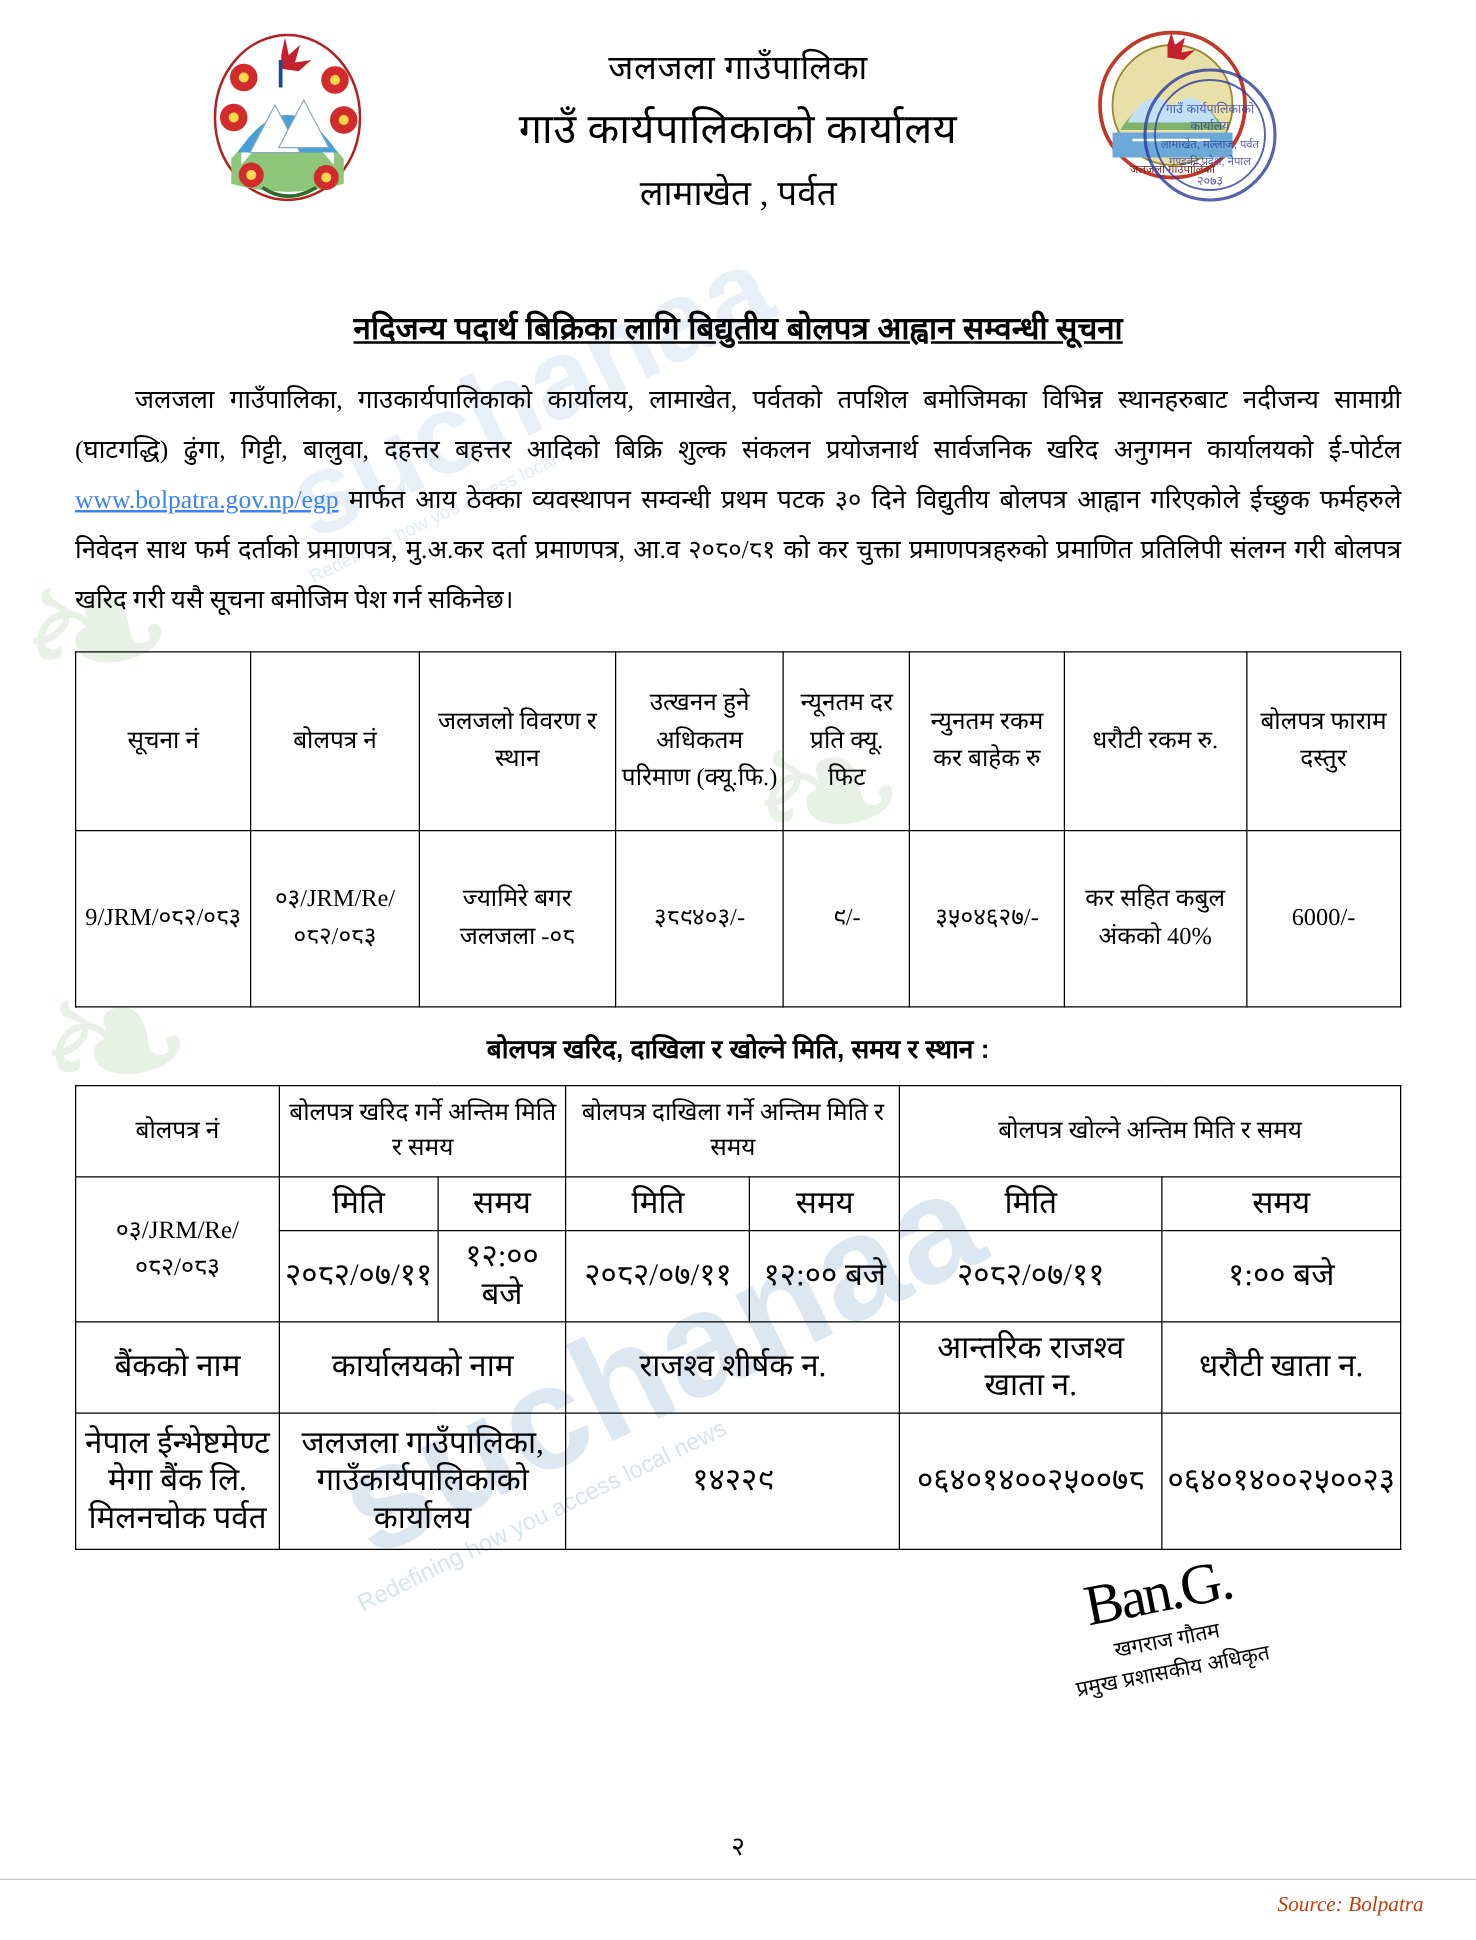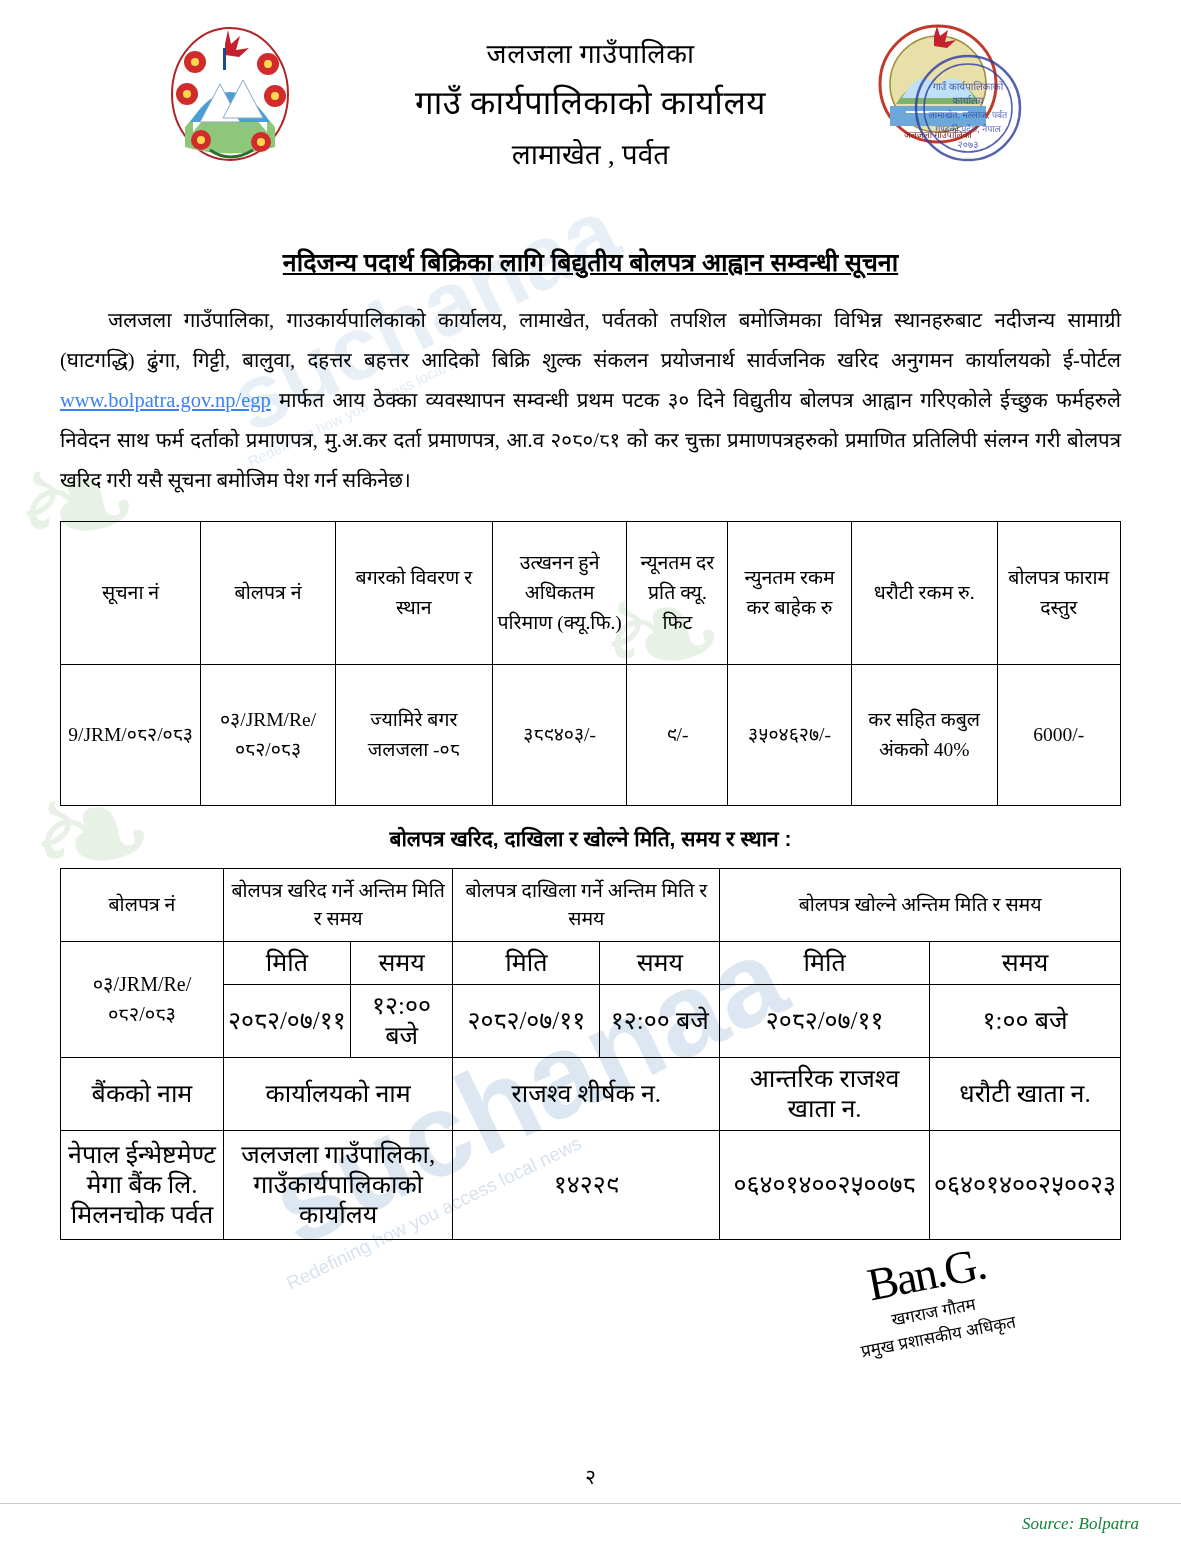--- a/index.html
+++ b/index.html
@@ -244,21 +244,21 @@
     margin-top: 12px;
   }
 
   .source-bar {
     position: absolute;
     right: 42px;
     bottom: 18px;
     font-family: "Liberation Serif", serif;
     font-style: italic;
     font-size: 17px;
-    color: #15803d;
+    color: #c2410c;
     z-index: 3;
   }
   .bottom-rule {
     position: absolute;
     left: 0;
     bottom: 48px;
     width: 1181px;
     height: 1px;
     background: #c9c9c9;
     z-index: 3;
@@ -342,21 +342,21 @@
 
   <p class="body-para">
     <span>जलजला गाउँपालिका, गाउकार्यपालिकाको कार्यालय, लामाखेत, पर्वतको तपशिल बमोजिमका विभिन्न स्थानहरुबाट नदीजन्य सामाग्री (घाटगद्धि) ढुंगा, गिट्टी, बालुवा, दहत्तर बहत्तर आदिको बिक्रि शुल्क संकलन प्रयोजनार्थ सार्वजनिक खरिद अनुगमन कार्यालयको ई-पोर्टल </span><a href="#">www.bolpatra.gov.np/egp</a><span> मार्फत आय ठेक्का व्यवस्थापन सम्वन्धी प्रथम पटक ३० दिने विद्युतीय बोलपत्र आह्वान गरिएकोले ईच्छुक फर्महरुले निवेदन साथ फर्म दर्ताको प्रमाणपत्र, मु.अ.कर दर्ता प्रमाणपत्र,  आ.व २०८०/८१ को कर चुक्ता प्रमाणपत्रहरुको प्रमाणित प्रतिलिपी संलग्न गरी बोलपत्र खरिद गरी  यसै सूचना बमोजिम पेश गर्न सकिनेछ।</span>
   </p>
 
   <table class="tbl-main">
     <thead>
       <tr>
         <th style="width:12.5%">सूचना नं</th>
         <th style="width:12%">बोलपत्र नं</th>
-        <th style="width:14%">बगरको विवरण र स्थान</th>
+        <th style="width:14%">जलजलो विवरण र स्थान</th>
         <th style="width:12%">उत्खनन हुने अधिकतम परिमाण (क्यू.फि.)</th>
         <th style="width:9%">न्यूनतम दर प्रति क्यू. फिट</th>
         <th style="width:11%">न्युनतम रकम कर बाहेक रु</th>
         <th style="width:13%">धरौटी रकम रु.</th>
         <th style="width:11%">बोलपत्र फाराम दस्तुर</th>
       </tr>
     </thead>
     <tbody>
       <tr>
         <td>9/JRM/०८२/०८३</td>

